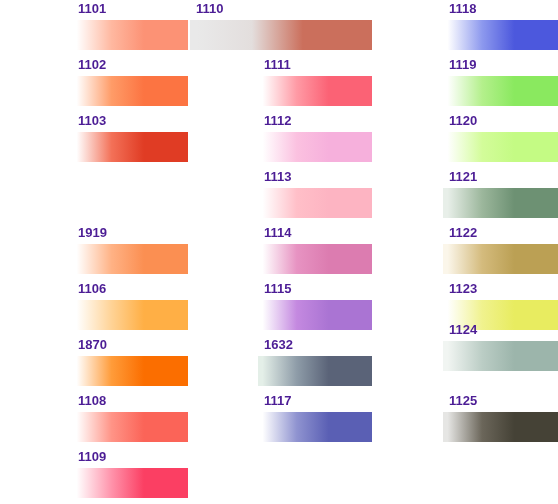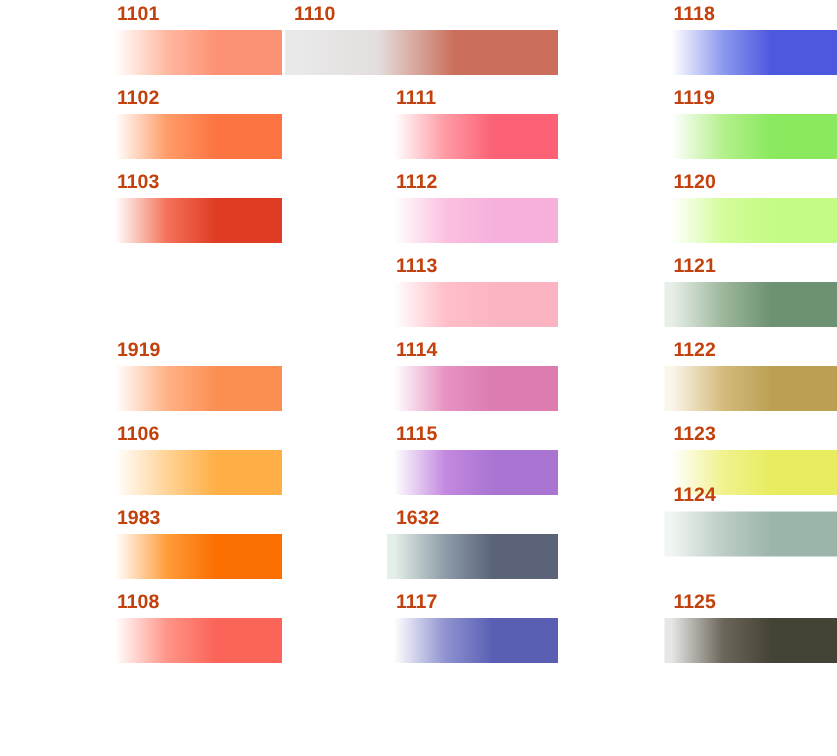--- a/index.html
+++ b/index.html
@@ -28,21 +28,21 @@
     position: absolute;
   }
 
   .swatch-label {
     position: absolute;
     left: 6px;
     top: 0px;
     font-family: "Liberation Sans", sans-serif;
     font-size: 13px;
     font-weight: bold;
-    color: #c2410c;
+    color: #4c1d95;
     line-height: 16px;
     letter-spacing: 0px;
     white-space: nowrap;
   }
 
   .swatch-bar {
     position: absolute;
     left: 0px;
     top: 19px;
     height: 30px;
@@ -66,26 +66,30 @@
     </div>
     <div class="swatch-cell" style="left: 72px; top: 225px; width: 116px; height: 49px;">
       <div class="swatch-label">1919</div>
       <div class="swatch-bar" style="width: 116px; height: 30px; background: linear-gradient(to right, rgb(255, 255, 255) 0%, rgb(255, 255, 255) 4%, rgb(255, 178, 133) 34%, rgb(251, 143, 82) 62%, rgb(251, 143, 82) 100%);"></div>
     </div>
     <div class="swatch-cell" style="left: 72px; top: 281px; width: 116px; height: 49px;">
       <div class="swatch-label">1106</div>
       <div class="swatch-bar" style="width: 116px; height: 30px; background: linear-gradient(to right, rgb(255, 255, 255) 0%, rgb(255, 255, 255) 4%, rgb(255, 211, 150) 34%, rgb(255, 175, 69) 62%, rgb(255, 175, 69) 100%);"></div>
     </div>
     <div class="swatch-cell" style="left: 72px; top: 337px; width: 116px; height: 49px;">
-      <div class="swatch-label">1983</div>
+      <div class="swatch-label">1870</div>
       <div class="swatch-bar" style="width: 116px; height: 30px; background: linear-gradient(to right, rgb(255, 255, 255) 0%, rgb(255, 255, 255) 4%, rgb(255, 156, 58) 34%, rgb(251, 110, 0) 62%, rgb(251, 110, 0) 100%);"></div>
     </div>
     <div class="swatch-cell" style="left: 72px; top: 393px; width: 116px; height: 49px;">
       <div class="swatch-label">1108</div>
       <div class="swatch-bar" style="width: 116px; height: 30px; background: linear-gradient(to right, rgb(255, 255, 255) 0%, rgb(255, 255, 255) 4%, rgb(255, 148, 135) 34%, rgb(251, 100, 88) 62%, rgb(251, 100, 88) 100%);"></div>
+    </div>
+    <div class="swatch-cell" style="left: 72px; top: 449px; width: 116px; height: 49px;">
+      <div class="swatch-label">1109</div>
+      <div class="swatch-bar" style="width: 116px; height: 30px; background: linear-gradient(to right, rgb(255, 255, 255) 0%, rgb(255, 255, 255) 4%, rgb(255, 147, 171) 34%, rgb(251, 63, 99) 62%, rgb(251, 63, 99) 100%);"></div>
     </div>
     <div class="swatch-cell" style="left: 190px; top: 1px; width: 182px; height: 49px; text-align: center;">
       <div class="swatch-label">1110</div>
       <div class="swatch-bar" style="width: 182px; height: 30px; background: linear-gradient(to right, rgb(233, 233, 233) 0%, rgb(233, 233, 233) 4%, rgb(227, 222, 221) 34%, rgb(203, 111, 92) 62%, rgb(203, 111, 92) 100%);"></div>
     </div>
     <div class="swatch-cell" style="left: 258px; top: 57px; width: 114px; height: 49px;">
       <div class="swatch-label">1111</div>
       <div class="swatch-bar" style="width: 114px; height: 30px; background: linear-gradient(to right, rgb(255, 255, 255) 0%, rgb(255, 255, 255) 4%, rgb(255, 154, 165) 34%, rgb(251, 98, 117) 62%, rgb(251, 98, 117) 100%);"></div>
     </div>
     <div class="swatch-cell" style="left: 258px; top: 113px; width: 114px; height: 49px;">

